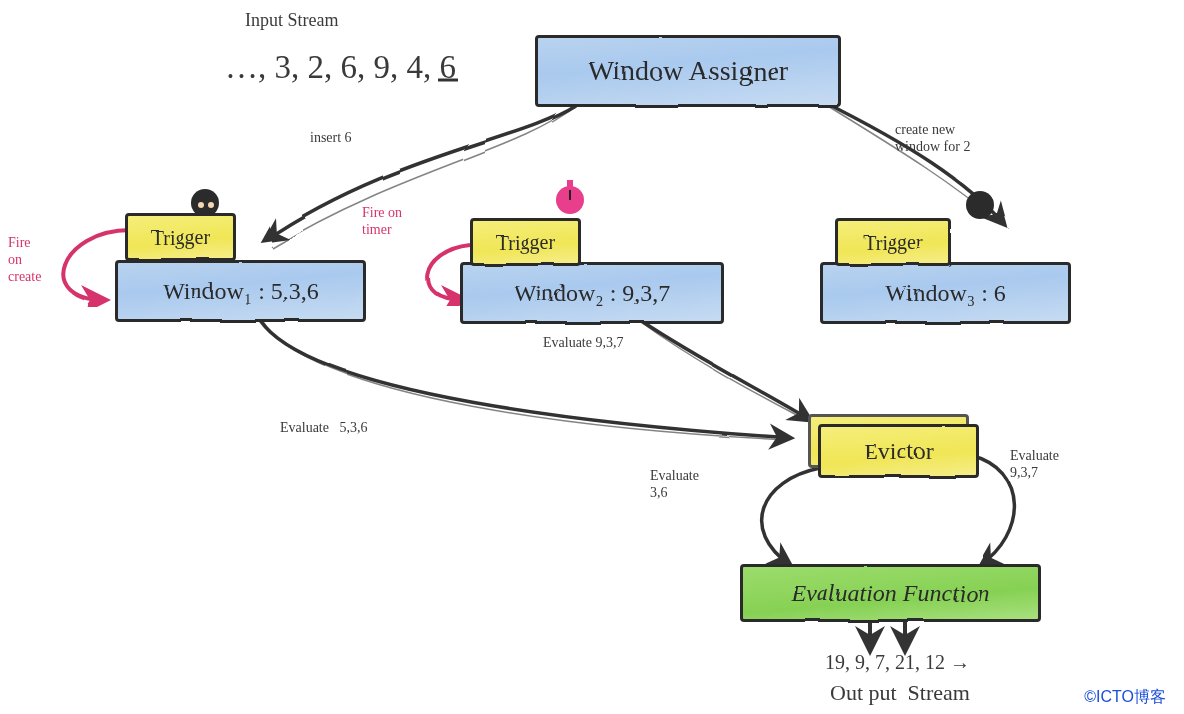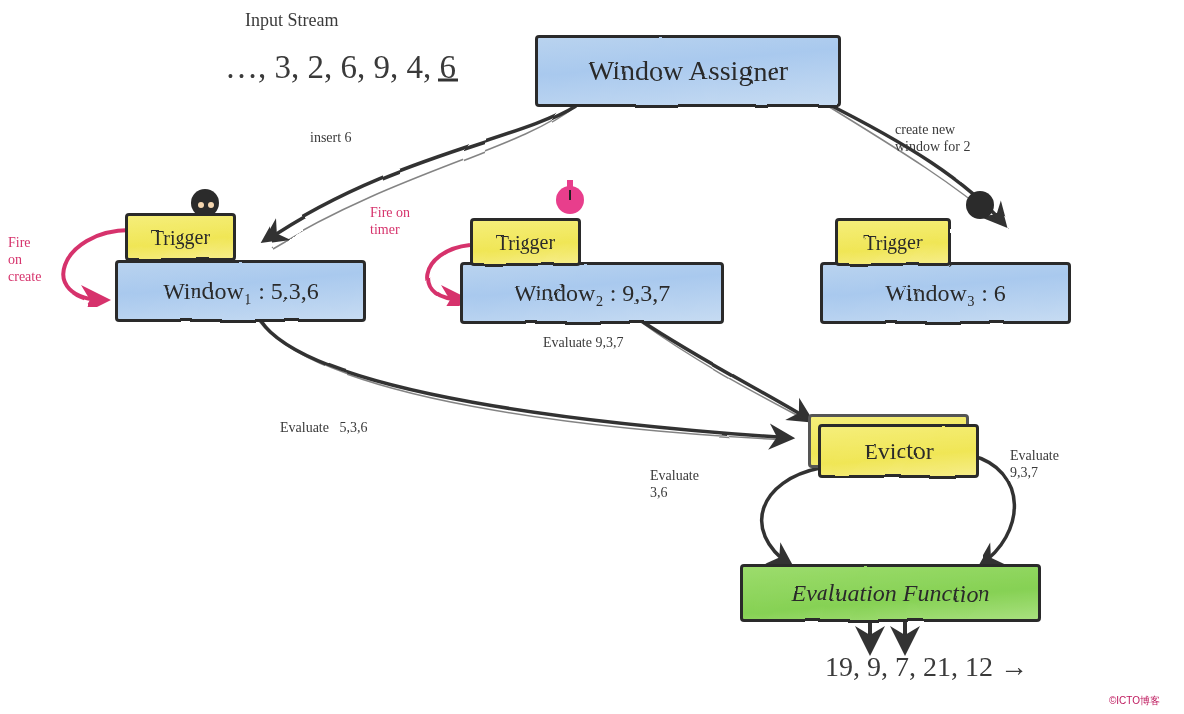--- a/index.html
+++ b/index.html
@@ -6,21 +6,21 @@
   .stage{position:relative;width:1184px;height:714px}
   .lbl{position:absolute;white-space:pre;color:#3a3a3a;font-size:18px;line-height:1.2}
   .lbl.small{font-size:14px}
   .lbl.red{color:#d6336c}
   .box{position:absolute;border:3px solid #2b2b2b;border-radius:4px}
   .box.blue{background:linear-gradient(175deg,#b9d3ef 0%,#a9c9ee 40%,#c6dbf2 100%)}
   .box.yellow{background:linear-gradient(175deg,#f5ee7a 0%,#f0e656 60%,#f6ed88 100%)}
   .box.green{background:linear-gradient(175deg,#9cdc6c 0%,#86d154 60%,#a8e07e 100%)}
   .box .btxt{font-family:inherit;color:#2b2b2b;display:flex;align-items:center;justify-content:center;width:100%;height:100%}
   svg.arrows{position:absolute;left:0;top:0;width:1184px;height:714px;pointer-events:none}
-  .watermark{position:absolute;right:24px;bottom:6px;font-size:10px;color:#be185d;font-family:sans-serif}
+  .watermark{position:absolute;right:18px;bottom:6px;font-size:16px;color:#1d4ed8;font-family:sans-serif}
   .hw{filter:url(#rough)}
 </style>
 </head>
 <body>
 
 <div class="stage">
 
   <svg class="arrows">
     <defs>
       <filter id="rough">
@@ -93,21 +93,21 @@
     <div class="btxt" style="font-size:20px">Trigger</div>
   </div>
   <div class="box blue hw" style="left:115px;top:260px;width:245px;height:56px">
     <div class="btxt" style="font-size:24px">Window₁ : 5,3,6</div>
   </div>
 
   <div class="lbl small red" style="left:8px;top:235px">Fire
 on
 create</div>
 
-  <div class="lbl small red" style="left:370px;top:205px">Fire on
+  <div class="lbl small red" style="left:362px;top:205px">Fire on
 timer</div>
   <div class="box yellow hw" style="left:470px;top:218px;width:105px;height:42px;z-index:2">
     <div class="btxt" style="font-size:20px">Trigger</div>
   </div>
   <div class="box blue hw" style="left:460px;top:262px;width:258px;height:56px">
     <div class="btxt" style="font-size:24px">Window₂ : 9,3,7</div>
   </div>
 
   <div class="box yellow hw" style="left:835px;top:218px;width:110px;height:42px;z-index:2">
     <div class="btxt" style="font-size:20px">Trigger</div>
@@ -126,16 +126,17 @@
 
   <div class="lbl small" style="left:650px;top:468px">Evaluate
 3,6</div>
   <div class="lbl small" style="left:1010px;top:448px">Evaluate
 9,3,7</div>
 
   <div class="box green hw" style="left:740px;top:564px;width:295px;height:52px">
     <div class="btxt" style="font-size:24px;font-style:italic">Evaluation Function</div>
   </div>
 
-  <div class="lbl" style="left:825px;top:650px;font-size:28px">19, 9, 7, 21, 12 →</div>
+  <div class="lbl" style="left:825px;top:650px;font-size:20px">19, 9, 7, 21, 12 →</div>
+  <div class="lbl" style="left:830px;top:680px;font-size:22px">Out put  Stream</div>
 
   <div class="watermark">©ICTO博客</div>
 </div>
 
 </body></html>

